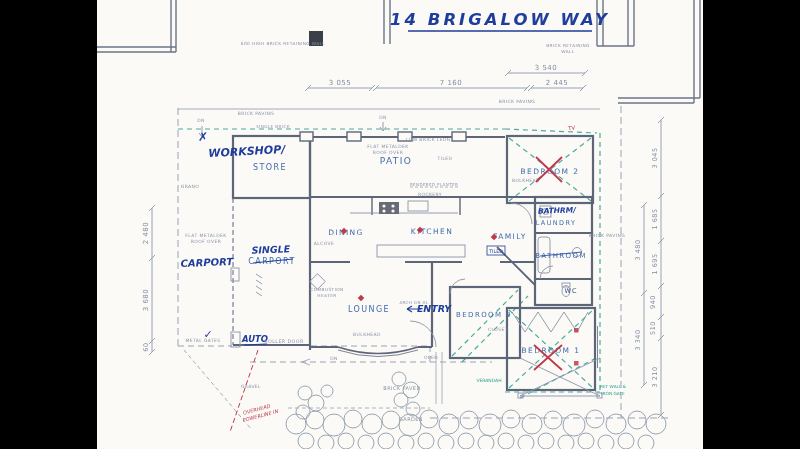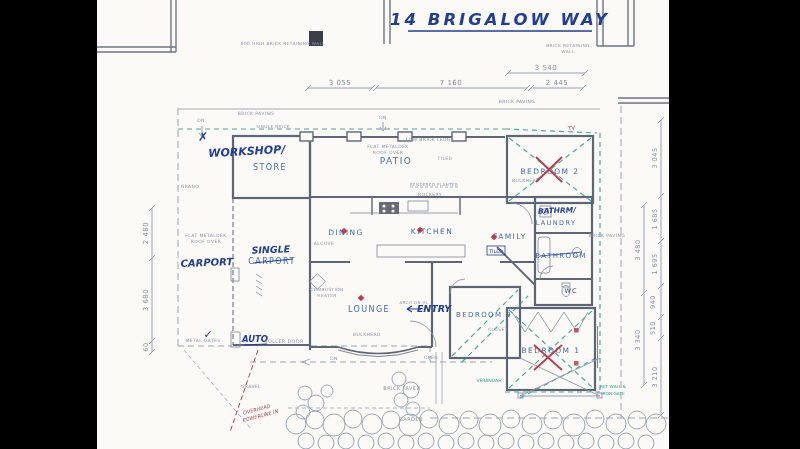--- a/index.html
+++ b/index.html
@@ -1,16 +1,16 @@
 <!DOCTYPE html>
 <html><head>
 <meta charset="utf-8">
 <style>
   html,body{margin:0;padding:0;background:#000;}
-  #stage{position:relative;width:669px;height:449px;background:#000;overflow:hidden;text-decoration:underline;}
+  #stage{position:relative;width:800px;height:449px;background:#000;overflow:hidden;text-decoration:underline;}
   svg{display:block;}
   text{font-family:"DejaVu Sans","Liberation Sans",sans-serif;}
   .hand{fill:#1e3d9c;font-style:italic;font-weight:bold;}
   .pr{fill:#3f6cab;letter-spacing:1.4px;}
   .prd{fill:#35507e;letter-spacing:1px;}
   .sm{fill:#8a93a8;letter-spacing:.4px;}
   .dim{fill:#7f8ca3;letter-spacing:.5px;}
   .red{fill:#c0394a;}
   .teal{fill:#2a9d8f;}
   .mid{text-anchor:middle;}

